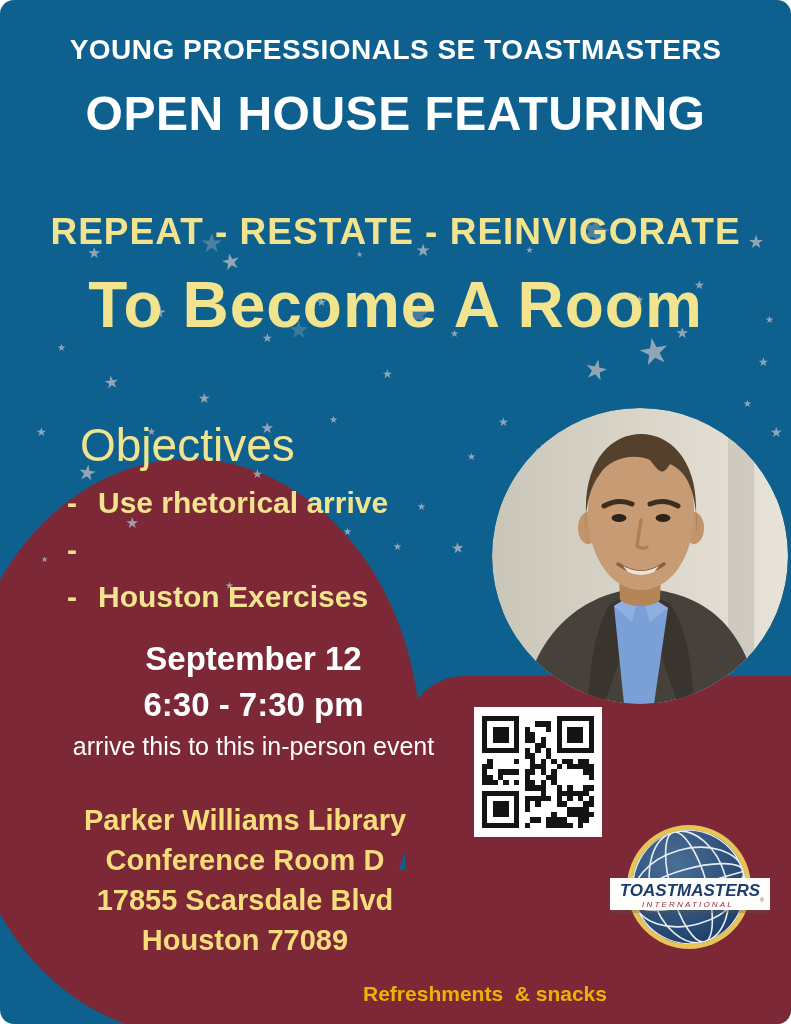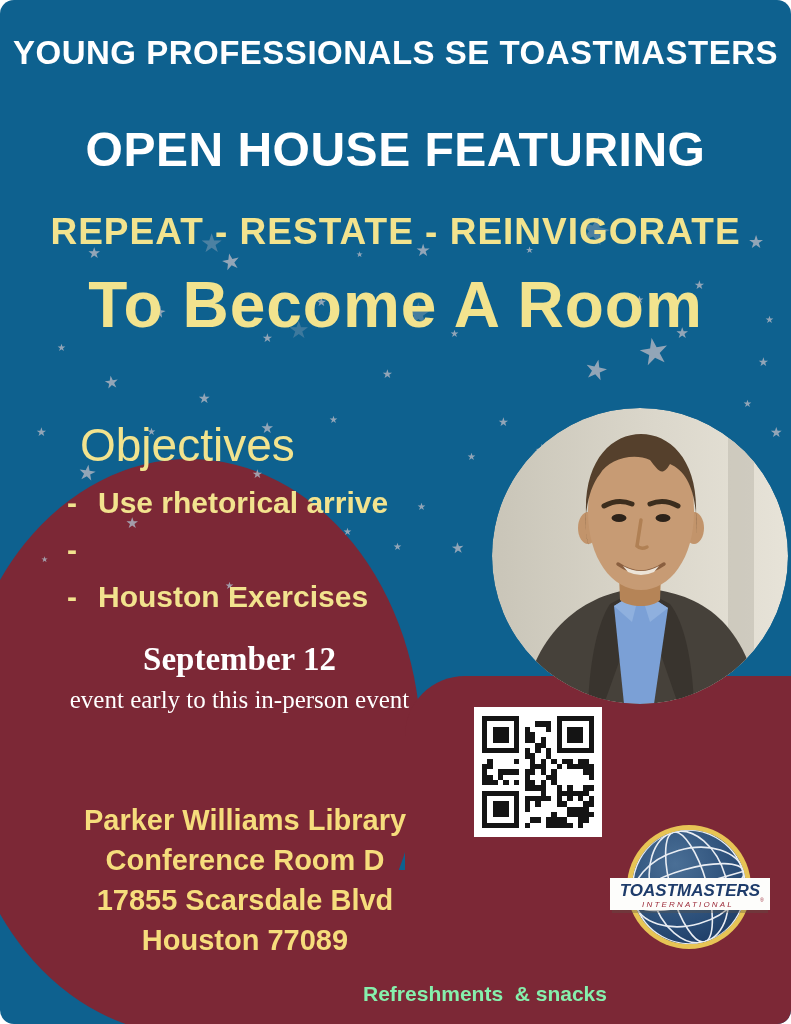--- a/index.html
+++ b/index.html
@@ -12,35 +12,35 @@
     position:relative;width:791px;height:1024px;background:var(--blue);
     overflow:hidden;border-radius:14px;margin:0 auto;
   }
   .abs{position:absolute;}
   
   .m1{left:-43px;top:459px;width:464px;height:576px;border-radius:50%;background:var(--maroon);}
   .m2{left:405px;top:676px;width:520px;height:430px;border-top-left-radius:60px;background:var(--maroon);}
   .m3{left:240px;top:870px;width:420px;height:200px;background:var(--maroon);}
   
   .ctr{left:0;width:791px;text-align:center;}
-  .club{top:34px;color:#fff;font-weight:700;font-size:33px;letter-spacing:.5px;}
-  .event{top:86px;color:#fff;font-weight:700;font-size:48px;letter-spacing:.5px;margin-top:36px;}
+  .club{top:34px;color:#fff;font-weight:700;font-size:28px;letter-spacing:.5px;}
+  .event{top:86px;color:#fff;font-weight:700;font-size:48px;letter-spacing:.5px;}
   .speaker{top:148px;color:#fff;font-weight:700;font-size:40px;}
   .tagline{top:211px;color:var(--yellow);font-weight:700;font-size:37px;letter-spacing:1px;}
   .title{top:268px;color:var(--yellow);font-weight:700;font-size:64px;letter-spacing:1px;}
   .objectives{left:62px;top:418px;}
   .obj-head{color:var(--yellow);font-weight:400;font-size:46px;margin:0 0 14px 18px;}
   .obj-item{display:flex;gap:16px;color:var(--yellow);font-weight:700;font-size:30px;margin-bottom:13px;}
   .obj-dash{width:20px;text-align:center;}
-  .schedule{left:2px;top:636px;width:475px;text-align:center;color:#fff;font-family:Liberation Serif, serif;}
+  .schedule{left:16px;top:636px;width:475px;text-align:center;color:#fff;}
   .sch-date,.sch-time{font-weight:700;font-size:33px;line-height:46px;}
   .sch-note{font-size:25px;margin-top:4px;}
   .location{left:25px;top:800px;width:440px;text-align:center;color:var(--yellow2);
             font-weight:700;font-size:29px;line-height:40px;}
-  .footer{left:345px;top:982px;width:280px;text-align:center;color:#86efac;
+  .footer{left:345px;top:982px;width:280px;text-align:center;color:#eab308;
           font-weight:700;font-size:21px;white-space:pre-wrap;}
   
   #stars span{position:absolute;color:var(--star);line-height:1;user-select:none;}
   
   .photo{left:492px;top:408px;width:296px;height:296px;border-radius:50%;overflow:hidden;}
   
   .qr{left:474px;top:707px;width:128px;height:130px;background:#fff;
       display:flex;align-items:center;justify-content:center;}
   .qr svg{width:112px;height:112px;}
   
@@ -123,21 +123,22 @@
       <span class="obj-dash">-</span>
     </div>
     <div class="obj-item">
       <span class="obj-dash">-</span>
       <span>Houston Exercises</span>
     </div>
   </div>
 
   <div class="abs schedule">
     <div class="sch-date">September 12</div>
-    <div class="sch-note">event early to this in-person event</div>
+    <div class="sch-time">6:30 - 7:30 pm</div>
+    <div class="sch-note">arrive this to this in-person event</div>
   </div>
 
   <div class="abs location">
     <div>Parker Williams Library</div>
     <div>Conference Room D</div>
     <div>17855 Scarsdale Blvd</div>
     <div>Houston 77089</div>
   </div>
 
   <div class="abs footer">Refreshments  &amp; snacks</div>

